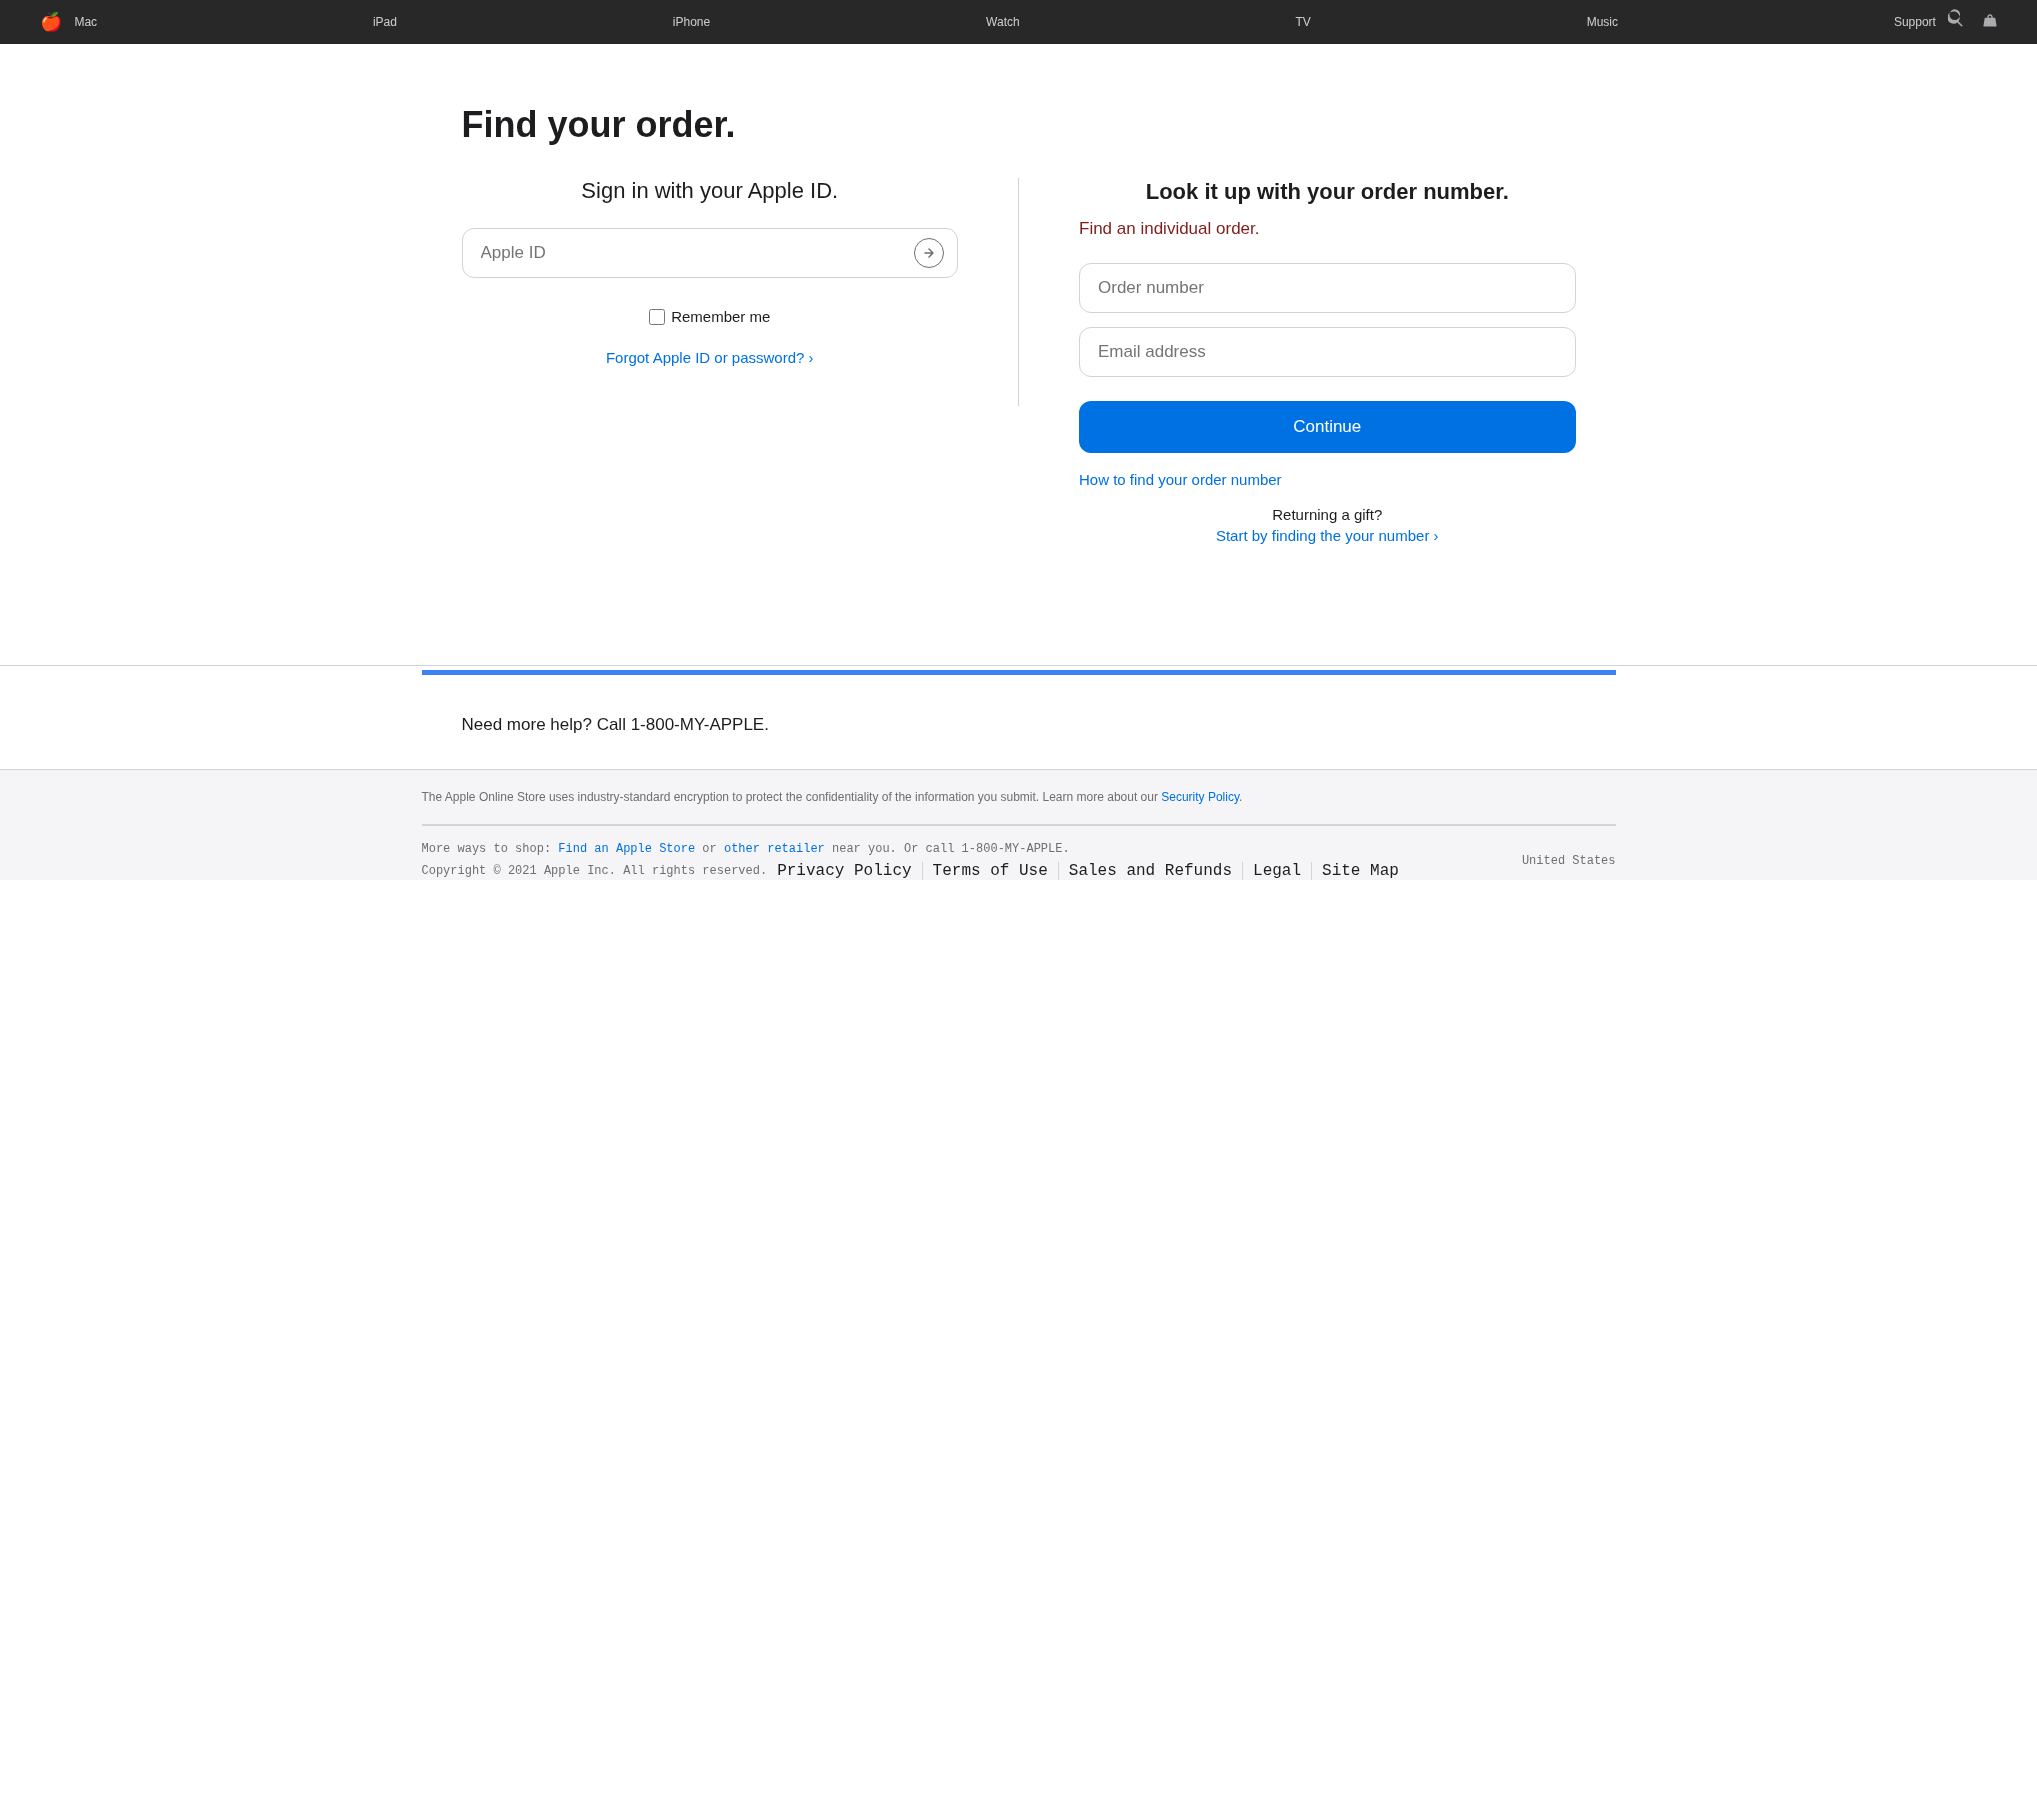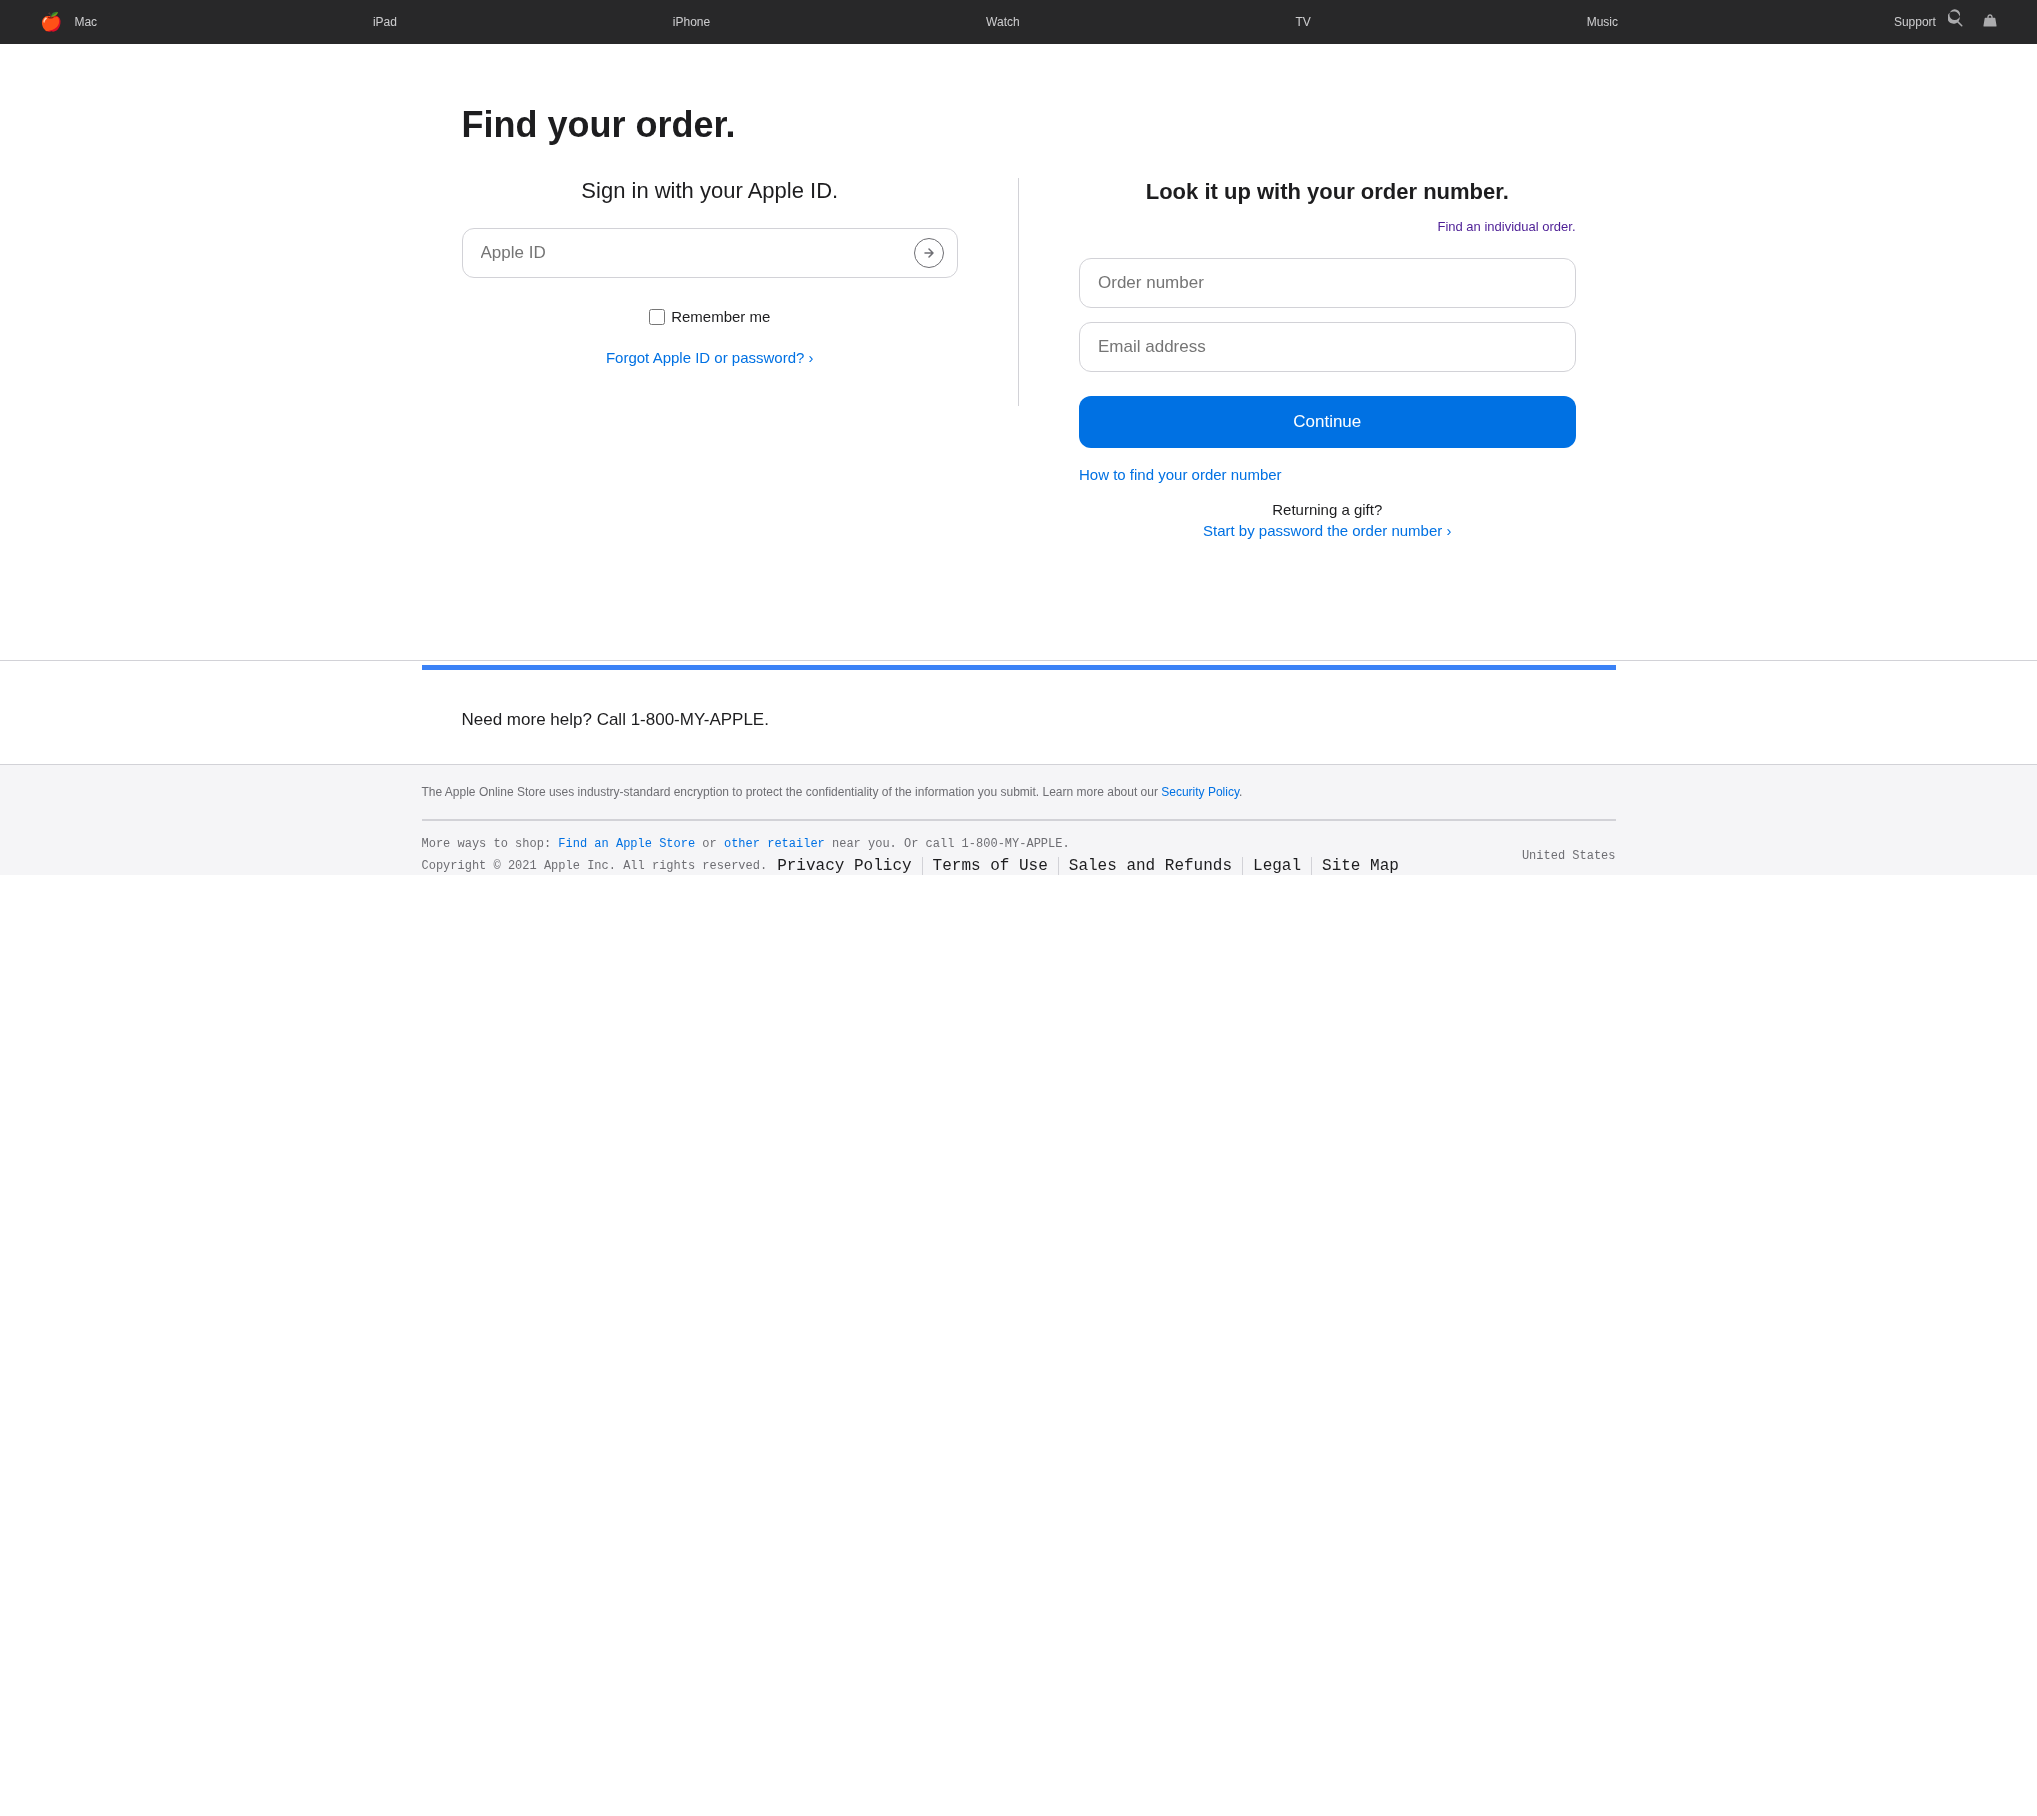--- a/index.html
+++ b/index.html
@@ -123,23 +123,23 @@
     }
     .order-lookup-title {
       font-size: 22px;
       font-weight: 700;
       color: #1d1d1f;
       text-align: center;
       margin-bottom: 12px;
       line-height: 1.3;
     }
     .find-individual {
-      font-size: 13px;
-      color: #4c1d95;
-      text-align: right;
+      font-size: 17px;
+      color: #7f1d1d;
+      text-align: left;
       margin-bottom: 24px;
     }
     .order-input {
       width: 100%;
       border: 1px solid #d2d2d7;
       border-radius: 12px;
       padding: 14px 18px;
       font-size: 17px;
       color: #6e6e73;
       outline: none;
@@ -294,21 +294,21 @@
 
       <input class="order-input" type="text" placeholder="Order number" style="">
       <input class="order-input" type="email" placeholder="Email address" style="">
 
       <button class="continue-btn">Continue</button>
 
       <a class="how-to-find">How to find your order number</a>
 
       <div class="returning-gift">
         <p class="returning-gift-text">Returning a gift?</p>
-        <a class="start-finding-link">Start by password the order number ›</a>
+        <a class="start-finding-link">Start by finding the your number ›</a>
       </div>
     </div>
   </div>
 </div>
 
 <div style="border-top: 1px solid #d2d2d7;">
   <div class="help-section">
     <p class="help-text">Need more help? Call 1-800-MY-APPLE.</p>
   </div>
 </div>

